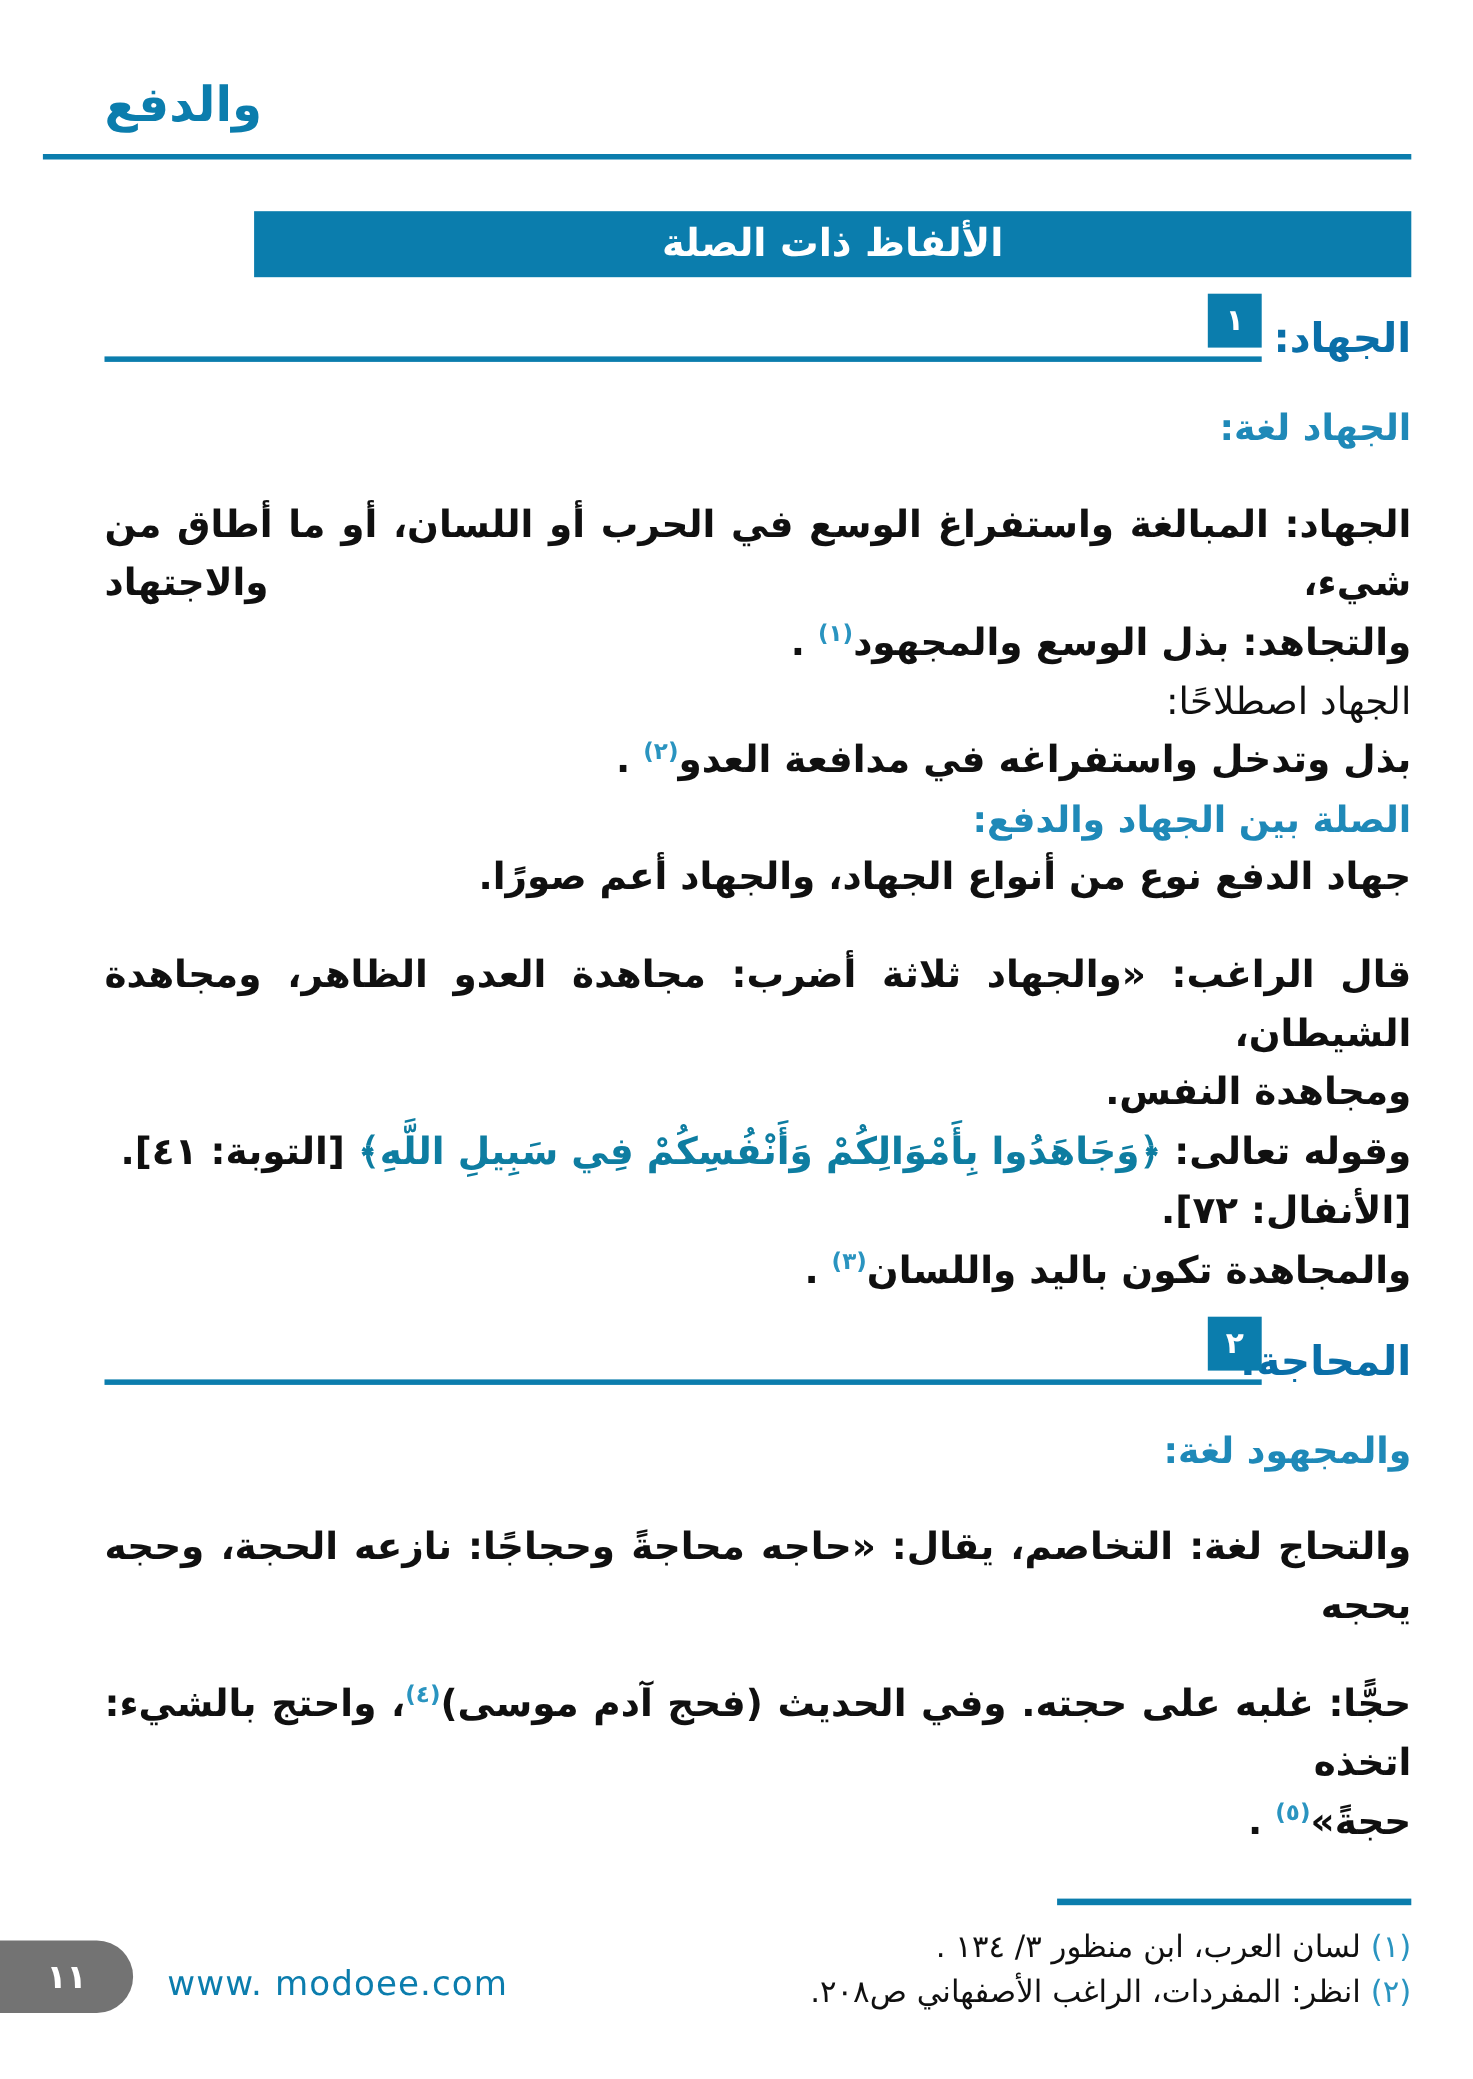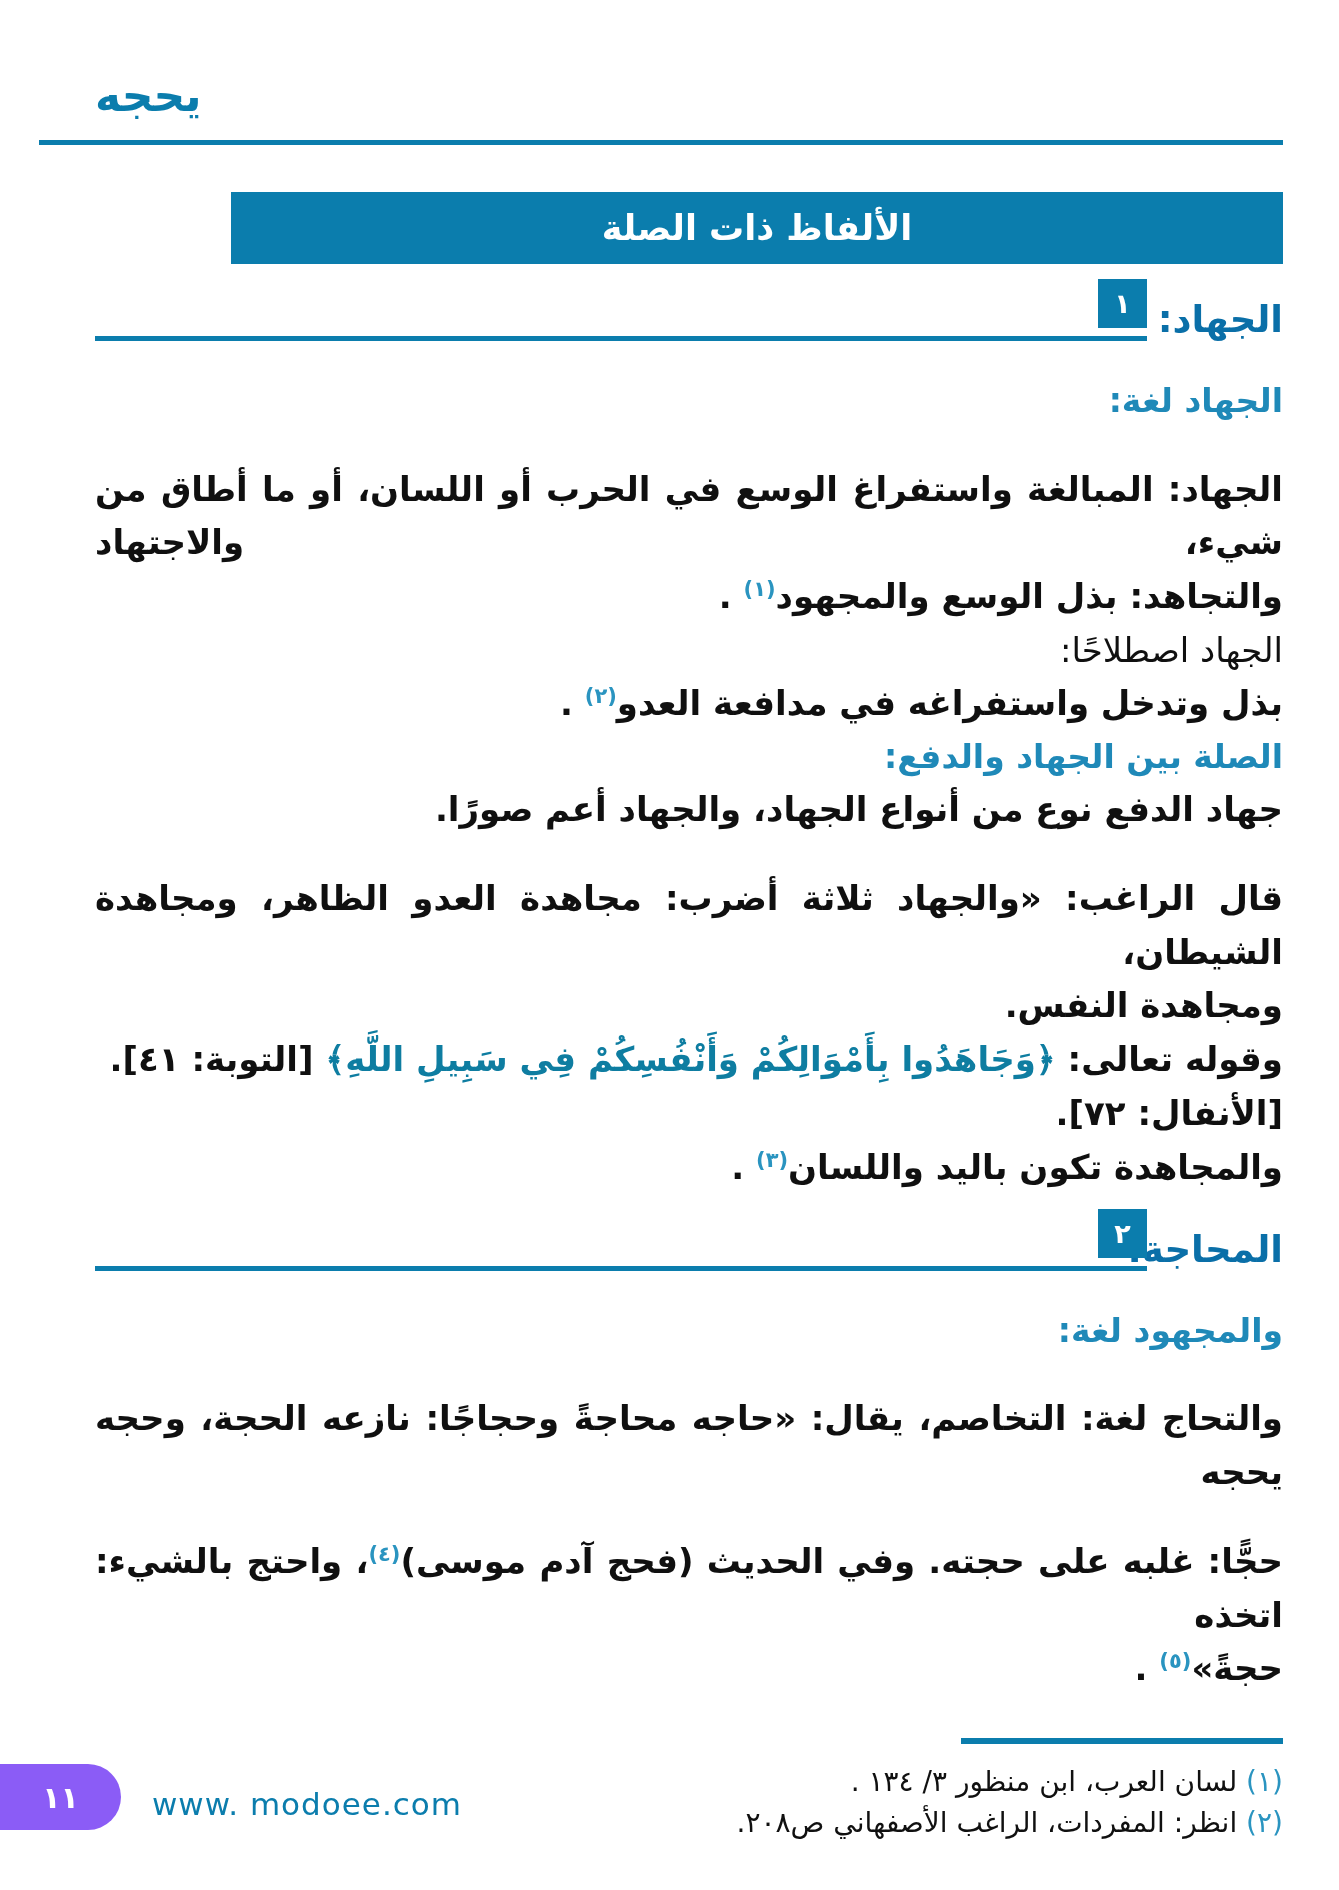--- a/index.html
+++ b/index.html
@@ -13,21 +13,21 @@
   
   .doc-title{
     padding-top:72px;text-align:left;color:#0b7dad;font-weight:bold;font-size:44px;line-height:1.1;
   }
   .header-rule{height:5px;background:#0b7dad;margin-top:20px;margin-left:-0px;margin-right:0;
     position:relative;left:0;margin-left:-56px;direction:ltr;}
   
 
   
   .banner{
-    margin-top:47px;margin-left:0;margin-right:0;height:72px;background:#0b7dad;
+    margin-top:47px;margin-left:0;margin-right:0;height:60px;background:#0b7dad;
     margin-left:0; margin-right:0;
     width:calc(100% - 136px);
     display:flex;align-items:center;justify-content:center;
   }
   .banner-title{color:#ffffff;font-weight:bold;font-size:35px;}
 
   
   .section-header{position:relative;height:50px;margin-top:15px;margin-bottom:46px;}
   .section-label{position:absolute;right:0;top:16px;color:#0a6fa8;font-weight:bold;font-size:37px;line-height:49px;}
   .section-num{
@@ -49,36 +49,36 @@
 
   
   .footnotes{margin-top:42px;width:calc(100% - 136px);}
   .fn-divider{height:6px;width:322px;background:#0b7dad;margin-bottom:18px;}
   .fn{font-size:28px;line-height:1.45;color:#101010;text-align:justify;
       padding-right:64px;text-indent:-64px;}
   .fn-marker{color:#2a94c0;}
 
   
   .page-pill{
-    position:absolute;left:0;top:1764px;width:121px;height:66px;background:#8b5cf6;
+    position:absolute;left:0;top:1764px;width:121px;height:66px;background:#737373;
     border-radius:0 36px 36px 0;display:flex;align-items:center;justify-content:center;
   }
   .page-number{color:#ffffff;font-size:30px;font-weight:bold;}
   .site-url{
     position:absolute;left:152px;top:1786px;color:#0b7dad;font-size:31px;font-weight:500;
     direction:ltr;text-decoration:none;letter-spacing:1px;
   }
 </style>
 </head>
 <body>
 
 <div class="page">
   <div class="content">
 
-    <div class="doc-title">يحجه</div>
+    <div class="doc-title">والدفع</div>
     <div class="header-rule"></div>
 
     <div class="banner">
       <span class="banner-title">الألفاظ ذات الصلة</span>
     </div>
 
     <div class="section-header">
       <span class="section-label">الجهاد:</span>
       <span class="section-num">
           <span>١</span>

